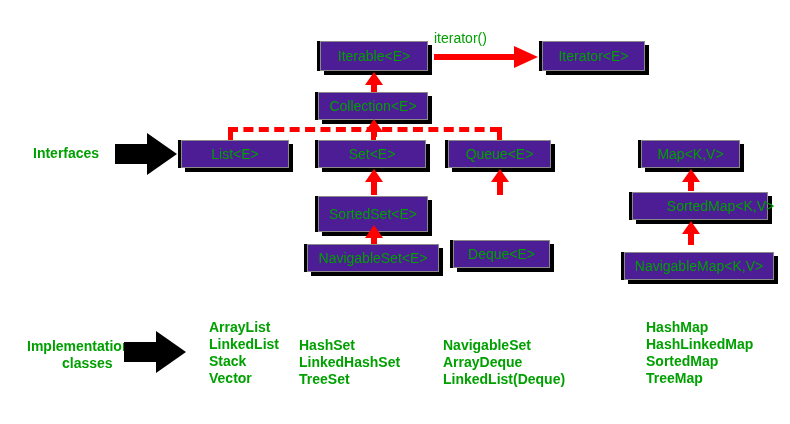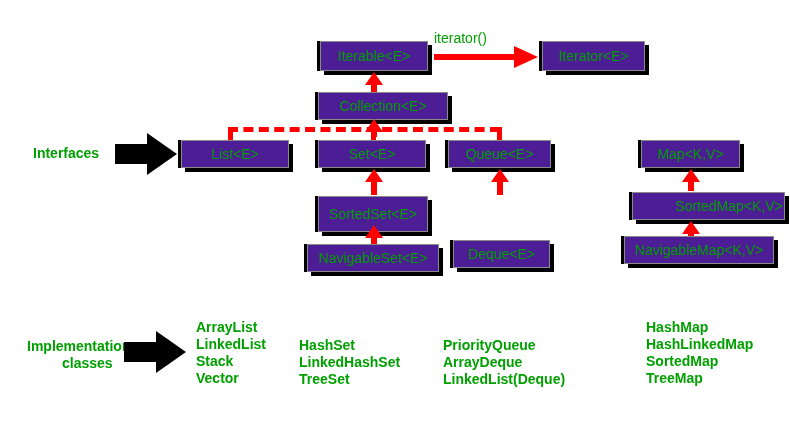--- a/index.html
+++ b/index.html
@@ -154,21 +154,21 @@
   <div class="h-arrow" style="left:434px; top:46px; width:104px; height:22px;">
     <div class="shaft" style="width:84px;"></div>
     <div class="head"></div>
   </div>
 
   <div class="v-arrow" style="left:364px; top:72px; width:20px; height:20px;">
     <div class="head"></div>
     <div class="shaft" style="top:11px; height:9px;"></div>
   </div>
 
-  <div class="node" style="left:318px; top:92px; width:130px; height:28px;">Collection&lt;E&gt;</div>
+  <div class="node" style="left:318px; top:92px; width:110px; height:28px;">Collection&lt;E&gt;</div>
 
   <div class="glabel" style="left:33px; top:145px;">Interfaces</div>
   <div class="block-arrow" style="left:115px; top:133px; width:62px; height:42px;">
     <div class="tail" style="width:36px;"></div>
     <div class="tip"></div>
   </div>
 
   <div class="dash-h" style="left:228px; top:127px; width:272px;"></div>
 
   <div class="dash-v" style="left:228px; top:127px; height:14px;"></div>
@@ -202,59 +202,59 @@
 
   <div class="v-arrow" style="left:681px; top:169px; width:20px; height:22px;">
     <div class="head"></div>
     <div class="shaft" style="top:11px; height:11px;"></div>
   </div>
 
   <div class="node" style="left:318px; top:196px; width:110px; height:36px;">SortedSet&lt;E&gt;</div>
 
   <div class="node" style="left:453px; top:196px; width:97px; height:28px;margin-top:44px;">Deque&lt;E&gt;</div>
 
-  <div class="node" style="left:632px; top:192px; width:153px; height:28px;padding-left:41px;">SortedMap&lt;K,V&gt;</div>
+  <div class="node" style="left:632px; top:192px; width:136px; height:28px;padding-left:41px;">SortedMap&lt;K,V&gt;</div>
 
   <div class="v-arrow" style="left:364px; top:225px; width:20px; height:22px;">
     <div class="head"></div>
     <div class="shaft" style="top:11px; height:11px;"></div>
   </div>
 
   <div class="v-arrow" style="left:681px; top:221px; width:20px; height:24px;">
     <div class="head"></div>
     <div class="shaft" style="top:11px; height:13px;"></div>
   </div>
 
   <div class="node" style="left:307px; top:244px; width:132px; height:28px;">NavigableSet&lt;E&gt;</div>
 
-  <div class="node" style="left:624px; top:236px; width:150px; height:28px;">NavigableMap&lt;K,V&gt;</div>
+  <div class="node" style="left:624px; top:252px; width:150px; height:28px;">NavigableMap&lt;K,V&gt;</div>
 
   <div class="glabel" style="left:27px; top:338px;">Implementation</div>
   <div class="glabel" style="left:62px; top:355px;">classes</div>
 
   <div class="block-arrow" style="left:124px; top:331px; width:62px; height:42px;">
     <div class="tail" style="width:36px;"></div>
     <div class="tip"></div>
   </div>
 
-  <div class="impl-col" style="left:196px; top:319px;">
+  <div class="impl-col" style="left:209px; top:319px;">
     <div>ArrayList</div>
     <div>LinkedList</div>
     <div>Stack</div>
     <div>Vector</div>
   </div>
 
   <div class="impl-col" style="left:299px; top:337px;">
     <div>HashSet</div>
     <div>LinkedHashSet</div>
     <div>TreeSet</div>
   </div>
 
   <div class="impl-col" style="left:443px; top:337px;">
-    <div>PriorityQueue</div>
+    <div>NavigableSet</div>
     <div>ArrayDeque</div>
     <div>LinkedList(Deque)</div>
   </div>
 
   <div class="impl-col" style="left:646px; top:319px;">
     <div>HashMap</div>
     <div>HashLinkedMap</div>
     <div>SortedMap</div>
     <div>TreeMap</div>
   </div>

